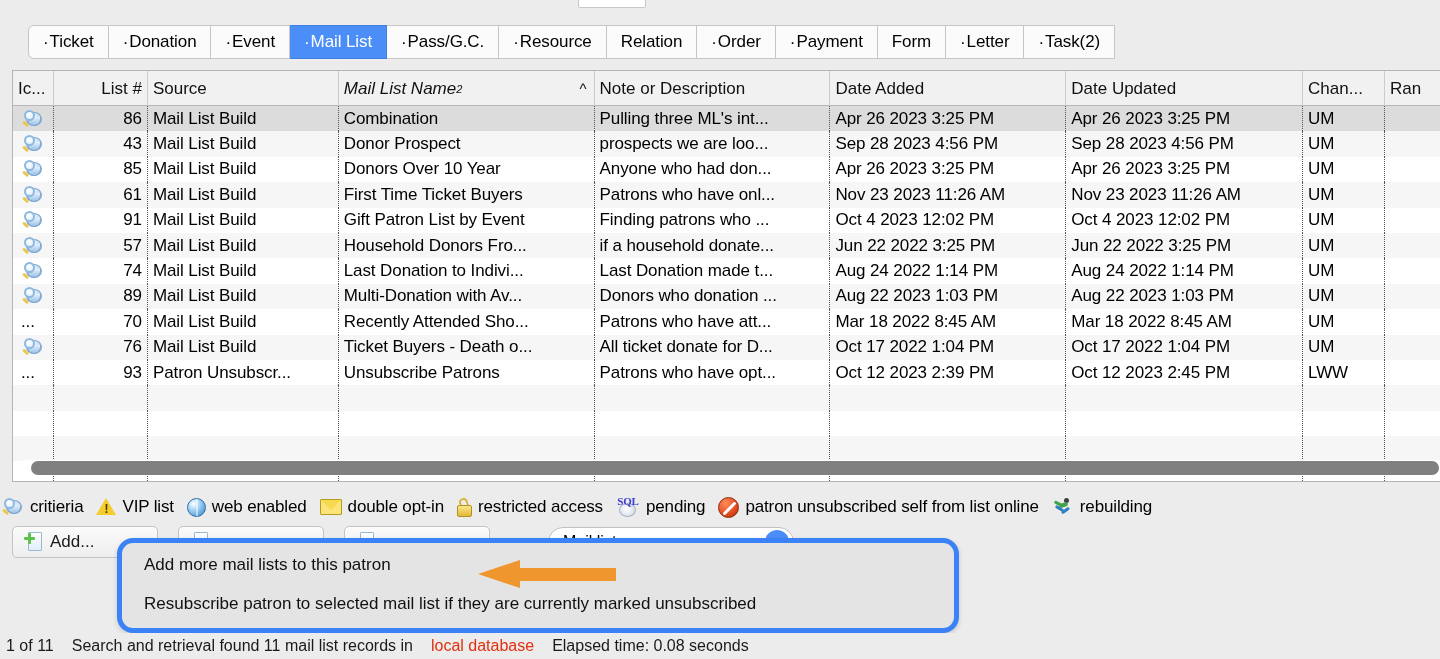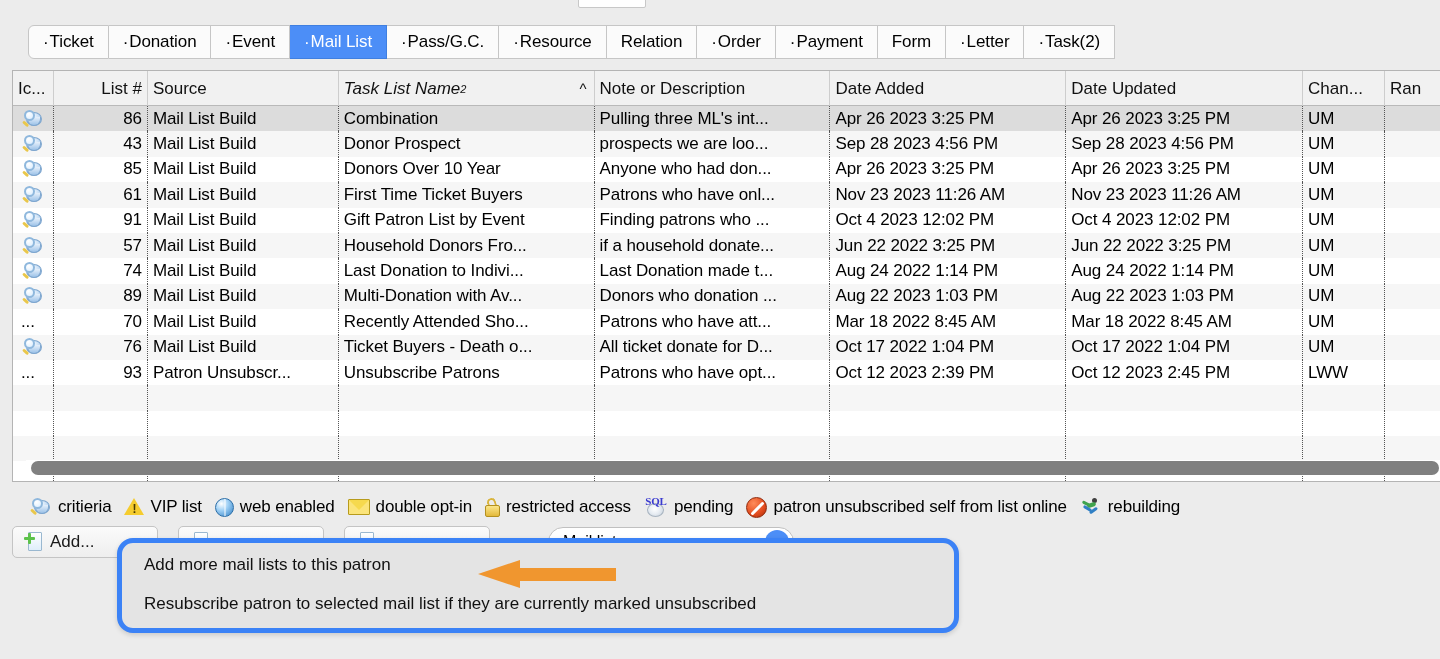--- a/index.html
+++ b/index.html
@@ -147,21 +147,21 @@
   .hscroll-thumb {
     position: absolute; left: 5px; top: 1px; width: 1408px; height: 14px;
     background: #808080; border-radius: 7px;
   }
 
   
   .legend {
     position: absolute; left: 0; top: 489px; width: 1440px; height: 36px;
     background: #ececec;
     display: flex; align-items: center;
-    padding-left: 30px;
+    padding-left: 2px;
     font-size: 17px; color: #000;
     white-space: nowrap;
     letter-spacing: -0.15px;
   }
   .legend .item { display: flex; align-items: center; margin-right: 13px; }
   .legend .item .lbl { margin-left: 6px; }
 
   .ico-warn { width:20px; height:18px; position:relative; display:inline-block; }
   .ico-warn .tri {
     width:0; height:0; border-left:10px solid transparent; border-right:10px solid transparent;
@@ -371,21 +371,21 @@
         <div class="th c-ic">
           <span>Ic...</span>
         </div>
         <div class="th c-list num">
           <span>List #</span>
         </div>
         <div class="th c-src">
           <span>Source</span>
         </div>
         <div class="th c-name sorted">
-          <span>Task List Name</span>
+          <span>Mail List Name</span>
           <span class="sup">2</span>
           <span class="sort-caret">^</span>
         </div>
         <div class="th c-note">
           <span>Note or Description</span>
         </div>
         <div class="th c-dadd">
           <span>Date Added</span>
         </div>
         <div class="th c-dupd">
@@ -897,14 +897,20 @@
 
   <div class="callout">
     <div class="line">Add more mail lists to this patron</div>
     <div class="line">Resubscribe patron to selected mail list if they are currently marked unsubscribed</div>
   </div>
   <div class="arrow">
     <div class="shaft"></div>
       <div class="head"></div>
   </div>
 
+  <div class="statusbar">
+    <span class="seg">1 of 11</span>
+    <span class="seg">Search and retrieval found 11 mail list records in</span>
+    <span class="seg red">local database</span>
+    <span class="seg">Elapsed time: 0.08 seconds</span>
+  </div>
 
 </div>
 
 </body></html>

